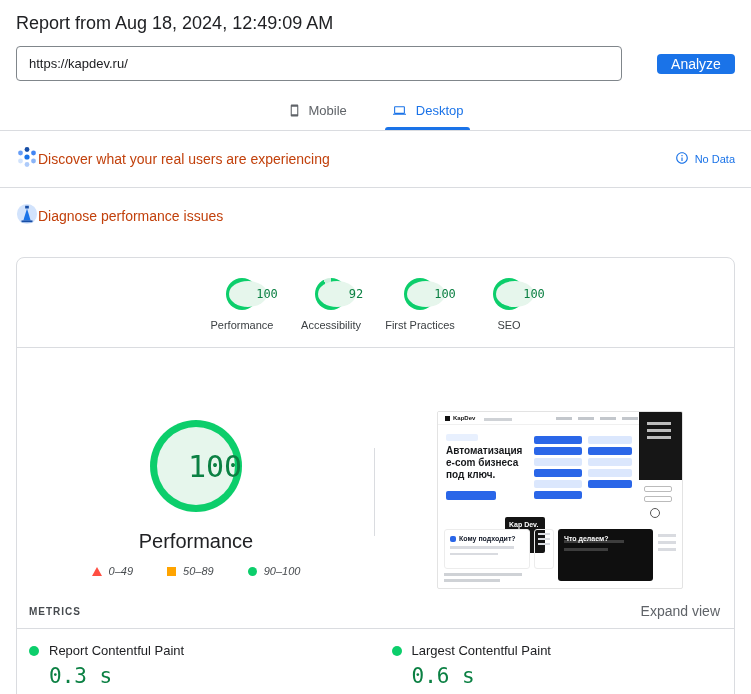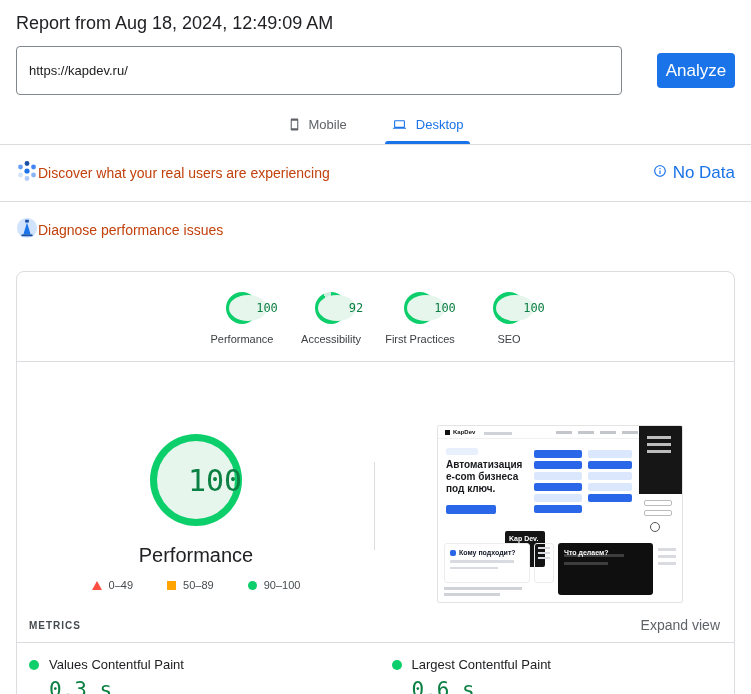--- a/index.html
+++ b/index.html
@@ -5,41 +5,41 @@
   * { margin:0; padding:0; box-sizing:border-box; }
   html,body { width:751px; height:694px; overflow:hidden; background:#fff;
               font-family:"Liberation Sans", sans-serif; color:#202124; }
   :root{
     --green:#0cce6b; --green-rest:#cdeedd; --green-fill:#e6f6ec; --green_text:#0b8043;
     --blue:#1a73e8; --orange:#ffa400; --red:#ff4e42; --divider:#dadce0; --muted:#5f6368;
   }
   .report-title { font-size:18px; font-weight:400; padding:13px 16px 12px; color:#202124; }
 
   .analyze-row { display:flex; gap:10px; padding:0 16px; align-items:center; }
-  .url-input { flex:1; height:49px; border:1px solid #80868b; border-radius:4px;
+  .url-input { flex:1; height:35px; border:1px solid #80868b; border-radius:4px;
                padding:0 12px; font-size:13px; color:#202124; outline:none;
                font-family:"Liberation Sans", sans-serif; }
-  .analyze-btn { width:78px; height:35px; background:var(--blue); color:#fff; border:none;
-                 border-radius:4px; font-size:17px; font-weight:500; cursor:pointer;
+  .analyze-btn { width:78px; height:20px; background:var(--blue); color:#fff; border:none;
+                 border-radius:4px; font-size:14px; font-weight:500; cursor:pointer;
                  font-family:"Liberation Sans", sans-serif;margin-left:25px; }
 
   .tabs { display:flex; justify-content:center; gap:20px; margin-top:14px;
           border-bottom:1px solid var(--divider); }
   .tab { position:relative; display:flex; align-items:center; gap:8px;
          padding:8px 12px 12px; font-size:13px; color:var(--muted); cursor:pointer; }
   .tab.active { color:var(--blue); }
   .tab.active::after { content:""; position:absolute; left:6px; right:6px; bottom:0;
                        height:3px; background:var(--blue); border-radius:3px 3px 0 0; }
   .tab svg { display:block; }
 
   .section-row { display:flex; align-items:center; padding:15px 16px; }
   .section-row.bordered { border-bottom:1px solid var(--divider); }
   .section-title { font-size:14px; font-weight:400; color:#c2410c; }
   .no-data { margin-left:auto; display:flex; align-items:center; gap:6px;
-             color:var(--blue); font-size:17px; cursor:pointer; }
+             color:var(--blue); font-size:11px; cursor:pointer; }
 
   .card { margin:13px 16px 0; border:1px solid var(--divider); border-radius:8px; }
 
   .scores-row { display:flex; justify-content:center; padding:20px 0 16px;
                 border-bottom:1px solid var(--divider); }
   .score-item { width:89px; display:flex; flex-direction:column; align-items:center; cursor:pointer; }
   .ring { position:relative; border-radius:50%;
           background:conic-gradient(var(--green) calc(var(--p,100) * 1%), var(--green-rest) 0); }
   .ring-inner { position:absolute; border-radius:50%; background:var(--green-fill);
                 display:flex; align-items:center; justify-content:center;
@@ -54,21 +54,21 @@
   .gauge-col { width:358px; display:flex; flex-direction:column; align-items:center;
                padding-top:72px; }
   .ring.big { width:92px; height:92px; }
   .ring.big .ring-inner { inset:7px; font-size:30px; }
   .gauge-title { margin-top:18px; font-size:20px; font-weight:400; color:#202124; }
   .disclaimer { margin-top:10px; width:340px; text-align:center; font-size:11px;
                 line-height:15px; color:var(--muted); }
   .disclaimer a { color:var(--blue); text-decoration:none; cursor:pointer; }
   .legend { margin-top:12px; display:flex; align-items:center; gap:34px;
             font-size:11px; color:#474b4f; }
-  .legend-item { display:flex; align-items:center; gap:7px; }
+  .legend-item { display:flex; align-items:center; gap:7px;font-style:italic; }
   .shape-tri { width:0; height:0; border-left:5px solid transparent;
                border-right:5px solid transparent; border-bottom:9px solid var(--red); }
   .shape-sq { width:9px; height:9px; background:var(--orange); }
   .shape-ci { width:9px; height:9px; border-radius:50%; background:var(--green); }
 
   .screenshot-col { margin-left:62px; padding-top:63px; }
   .ss { position:relative; width:246px; height:178px; background:#fff;
         border:1px solid #e3e3e3; border-radius:2px; overflow:hidden; }
   .ss * { position:absolute; }
   .ss-top { top:0; left:0; right:0; height:13px; border-bottom:1px solid #f0f0f0; background:#fff; }
@@ -312,21 +312,21 @@
 
   <div class="metrics-head">
     <span class="metrics-label">METRICS</span>
     <span class="expand-view">Expand view</span>
   </div>
 
   <div class="metrics-grid">
     <div class="metric">
       <div class="metric-head">
         <span class="metric-dot"></span>
-        <span>Values Contentful Paint</span>
+        <span>Report Contentful Paint</span>
       </div>
       <div class="metric-value">0.3 s</div>
     </div>
     <div class="metric">
       <div class="metric-head">
         <span class="metric-dot"></span>
         <span>Largest Contentful Paint</span>
       </div>
       <div class="metric-value">0.6 s</div>
     </div>

